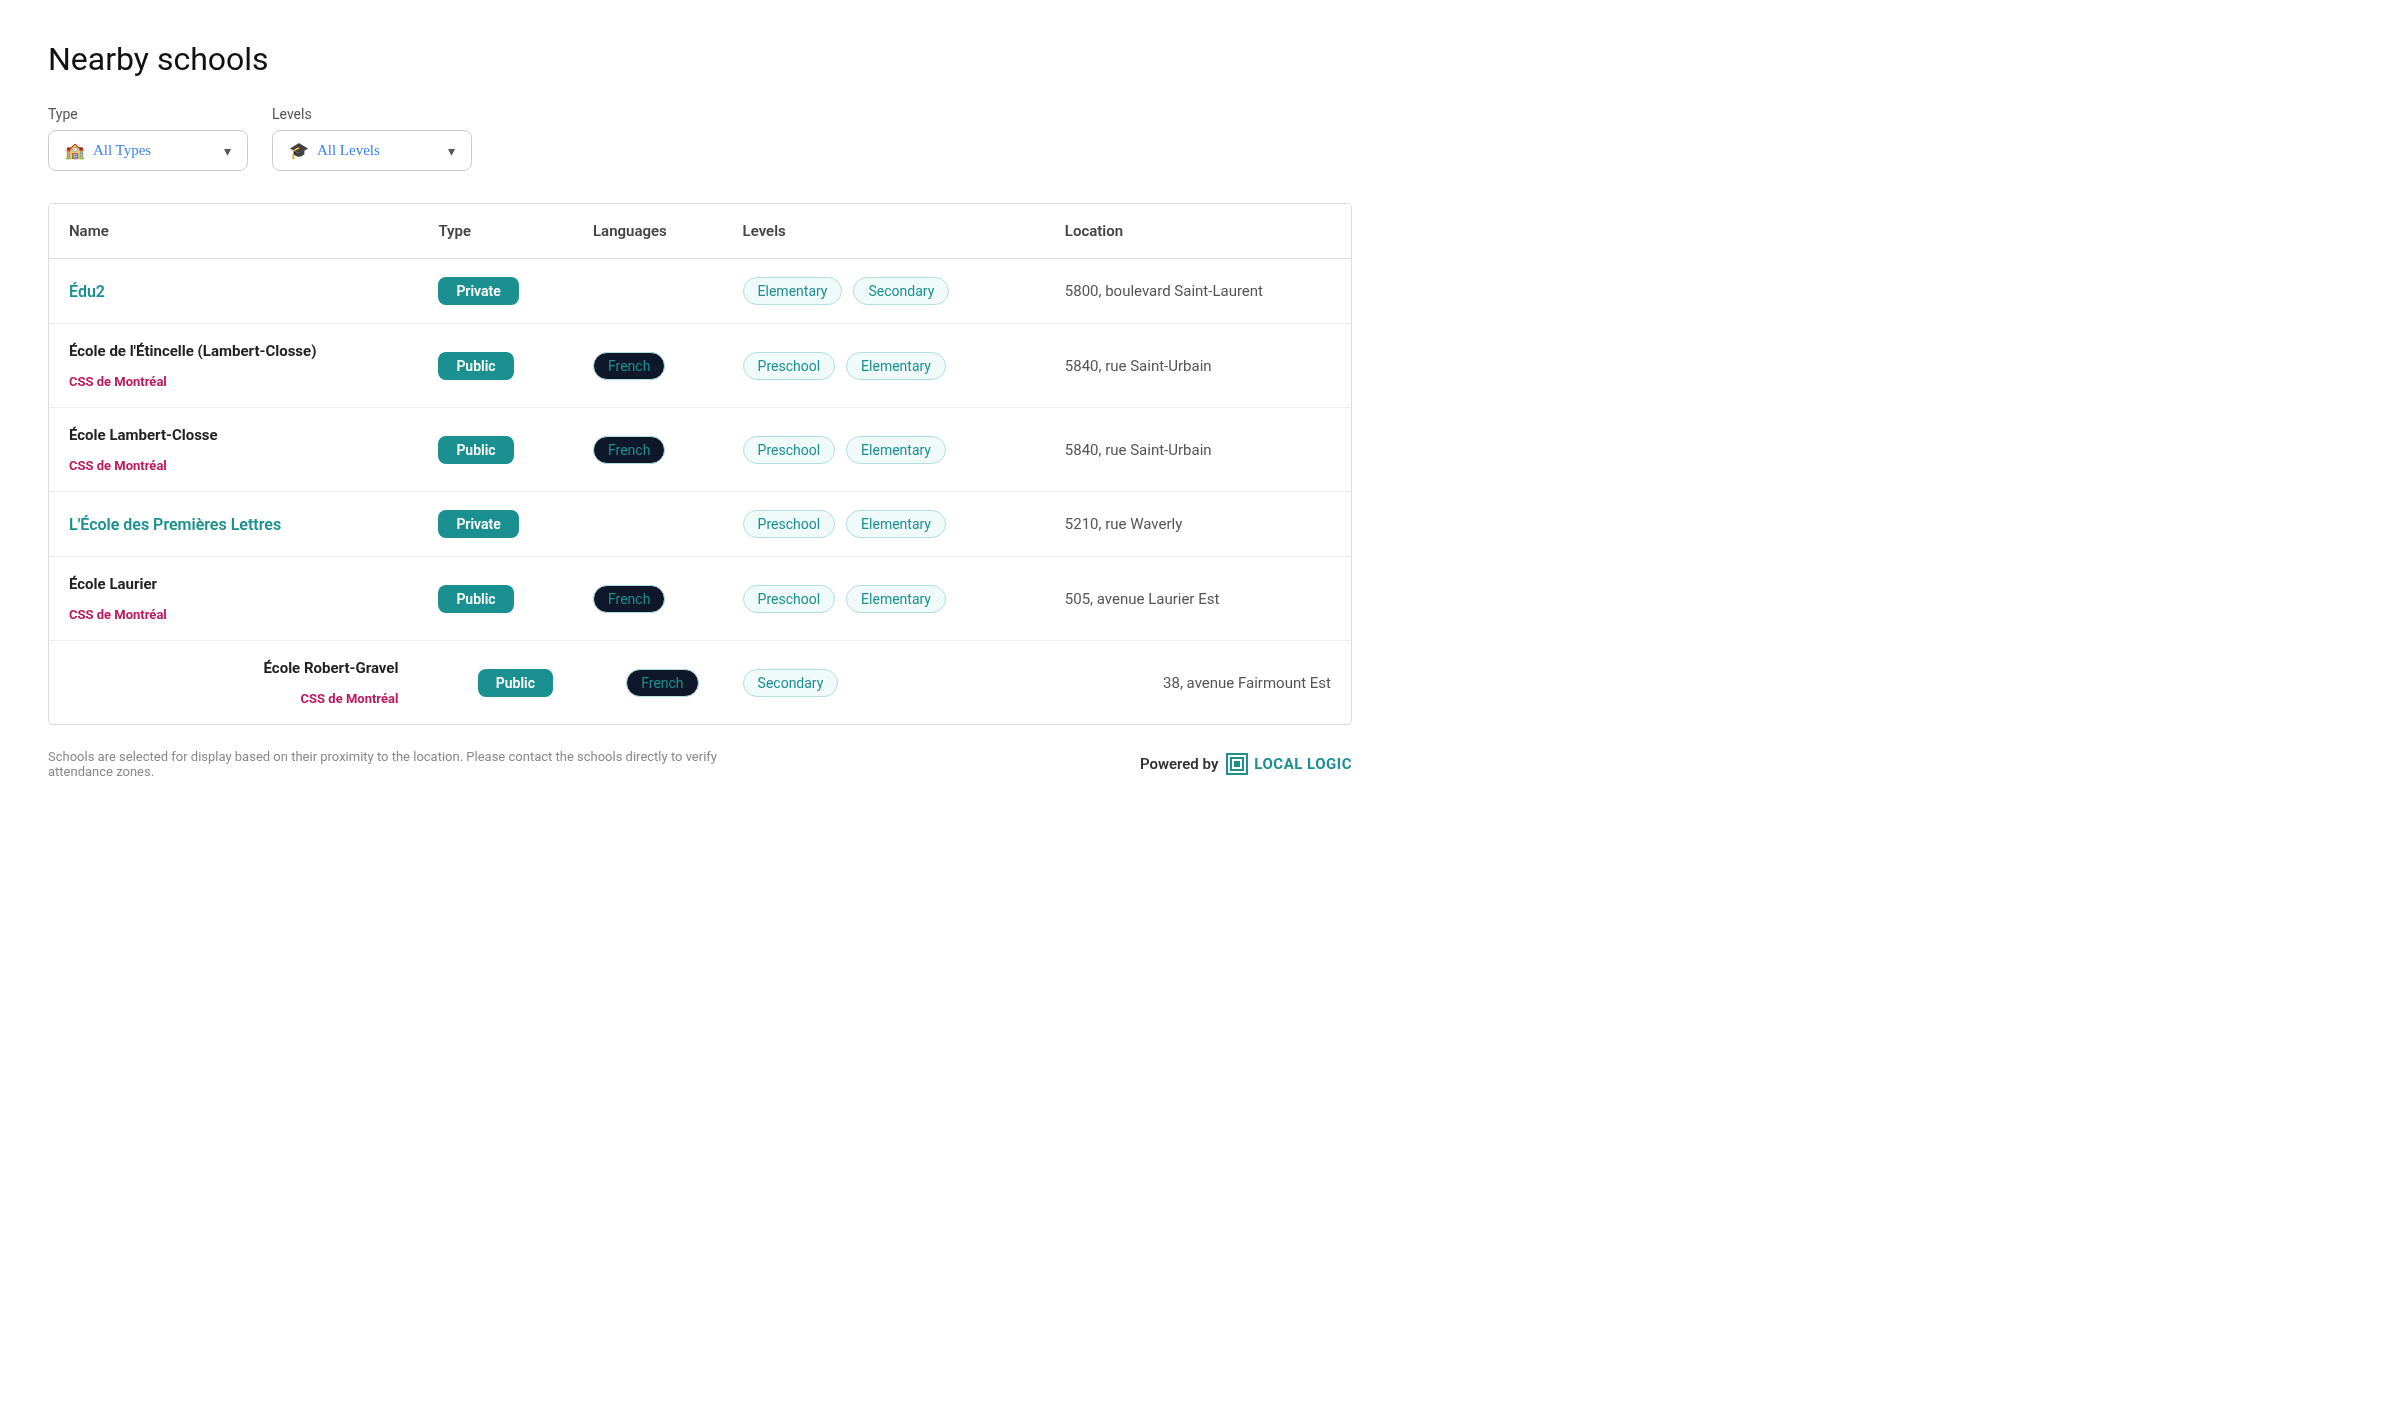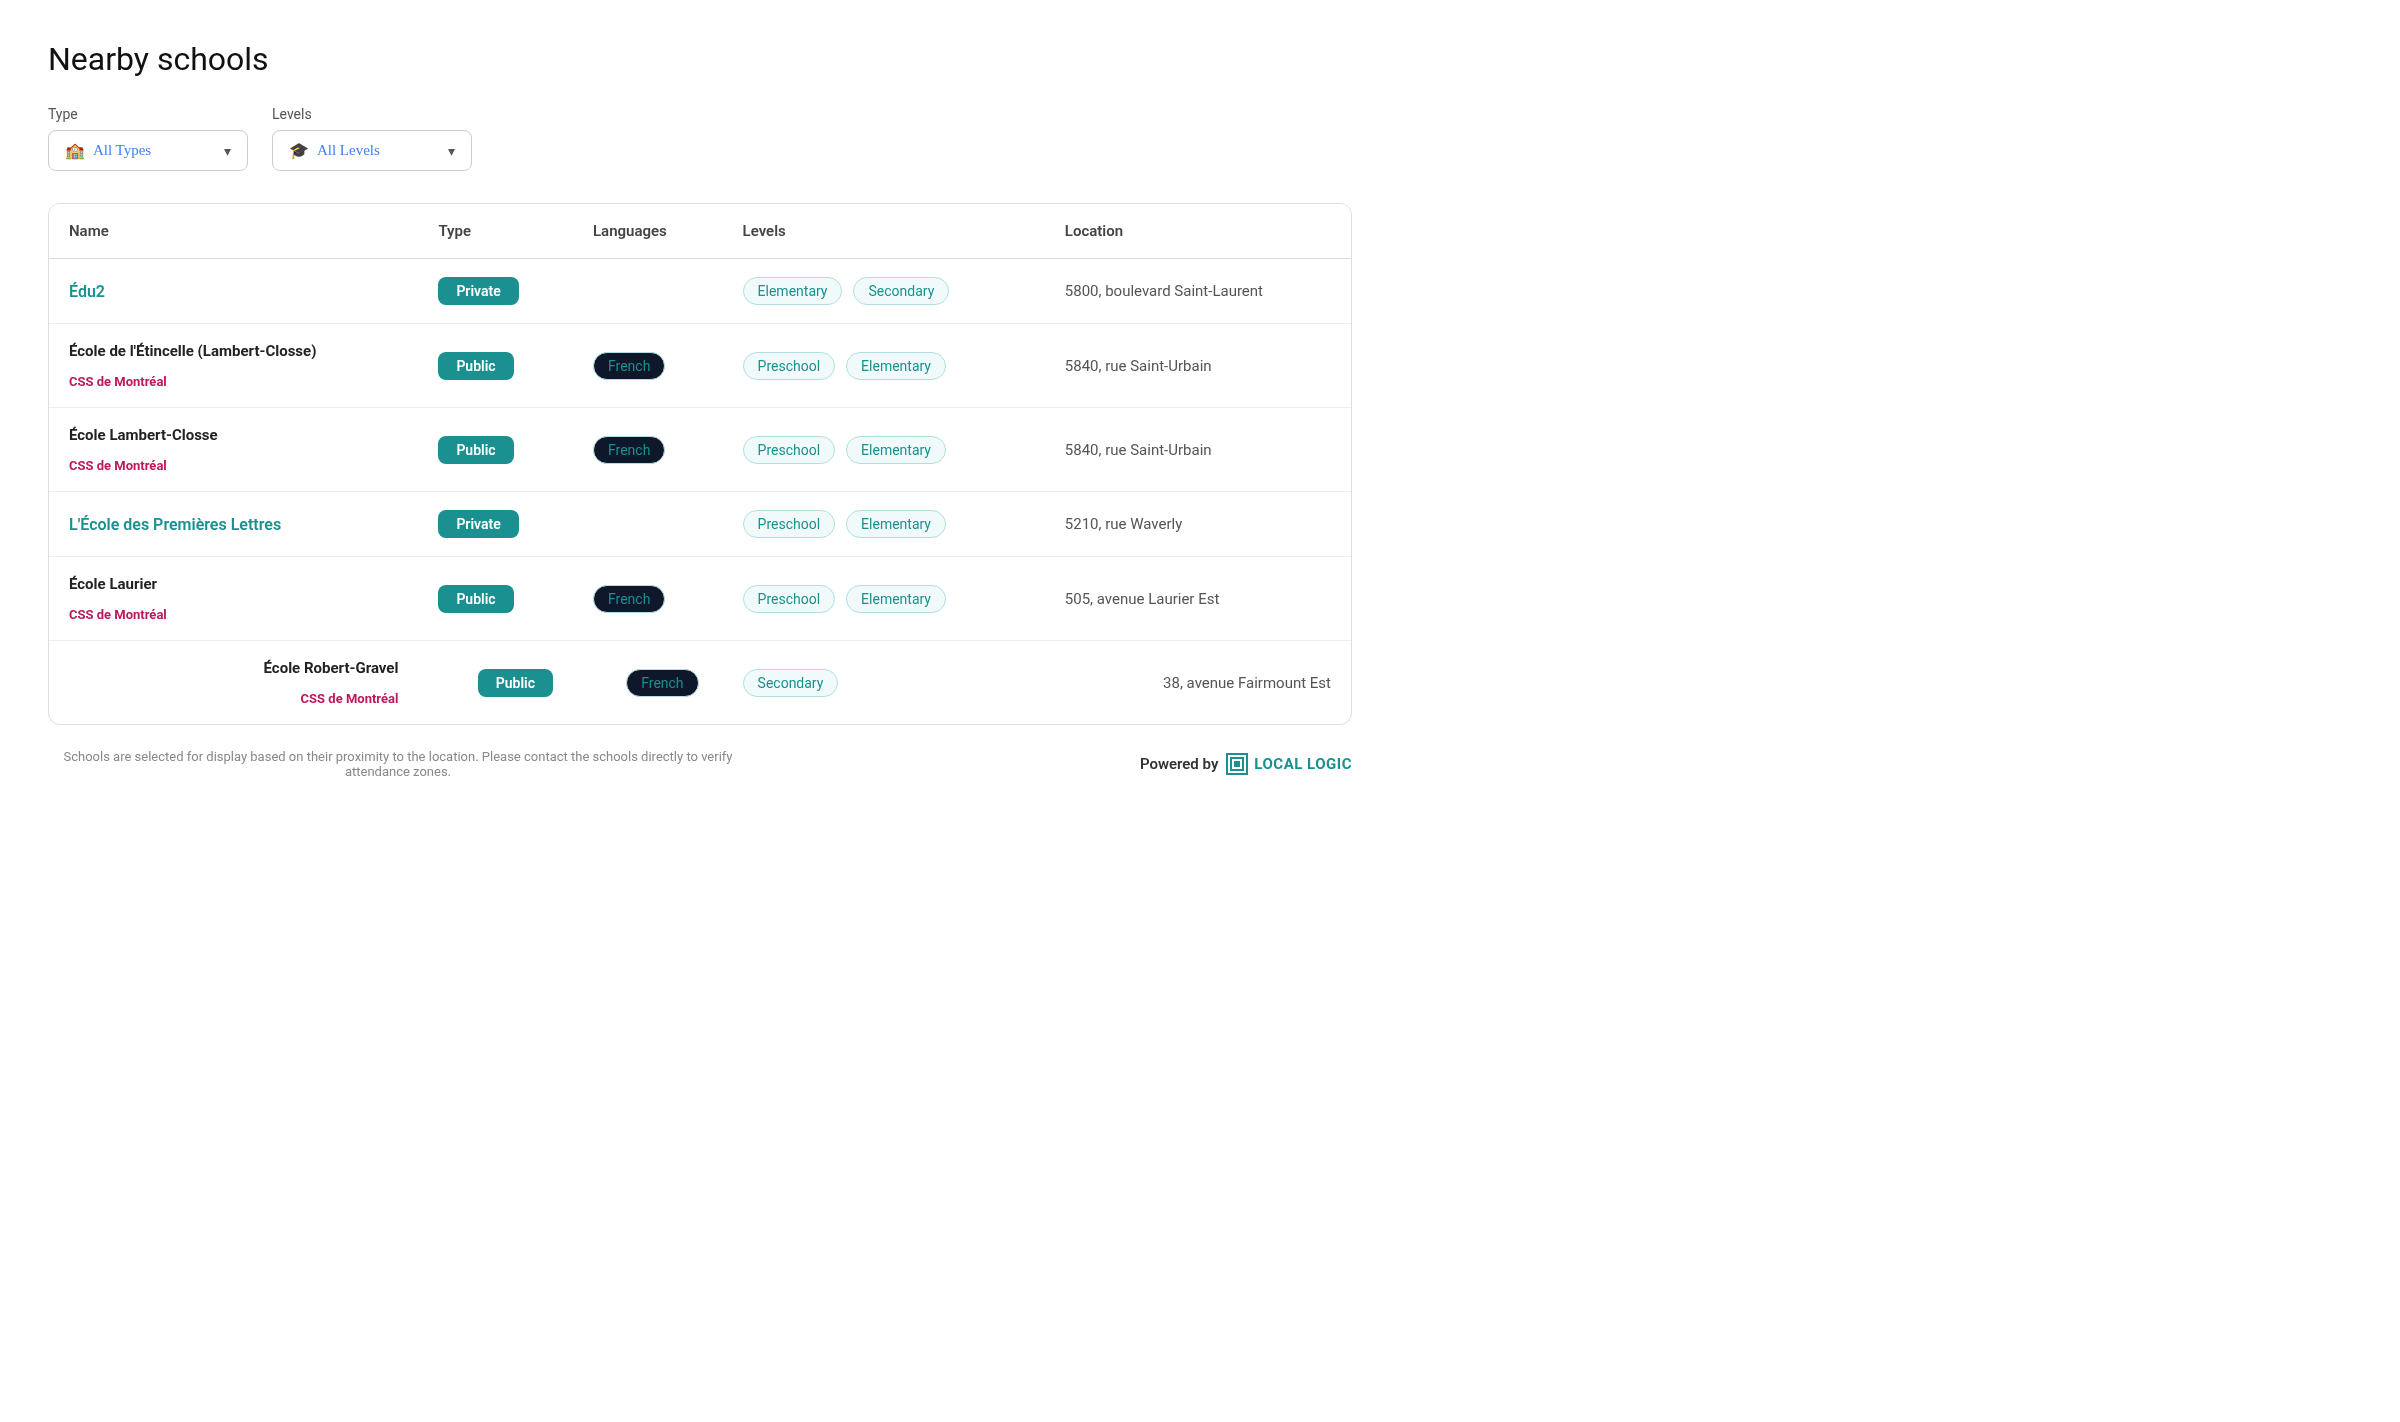--- a/index.html
+++ b/index.html
@@ -70,21 +70,21 @@
       font-family: Liberation Serif, serif;
     }
 
     .chevron-icon {
       color: #555;
       font-size: 14px;
     }
 
     .table-container {
       border: 1.5px solid #ddd;
-      border-radius: 12px;
+      border-radius: 4px;
       overflow: hidden;
       margin-bottom: 24px;
     }
 
     .table {
       width: 100%;
       border-collapse: collapse;
     }
 
     .table thead tr {
@@ -171,21 +171,20 @@
     .location-text {
       font-size: 14px;
       color: #555;
     }
 
     .footer {
       display: flex;
       justify-content: space-between;
       align-items: center;
       margin-top: 24px;
-      text-align: center;
     }
 
     .footer-note {
       font-size: 13px;
       color: #888;
       max-width: 700px;
     }
 
     .powered-by {
       display: flex;

